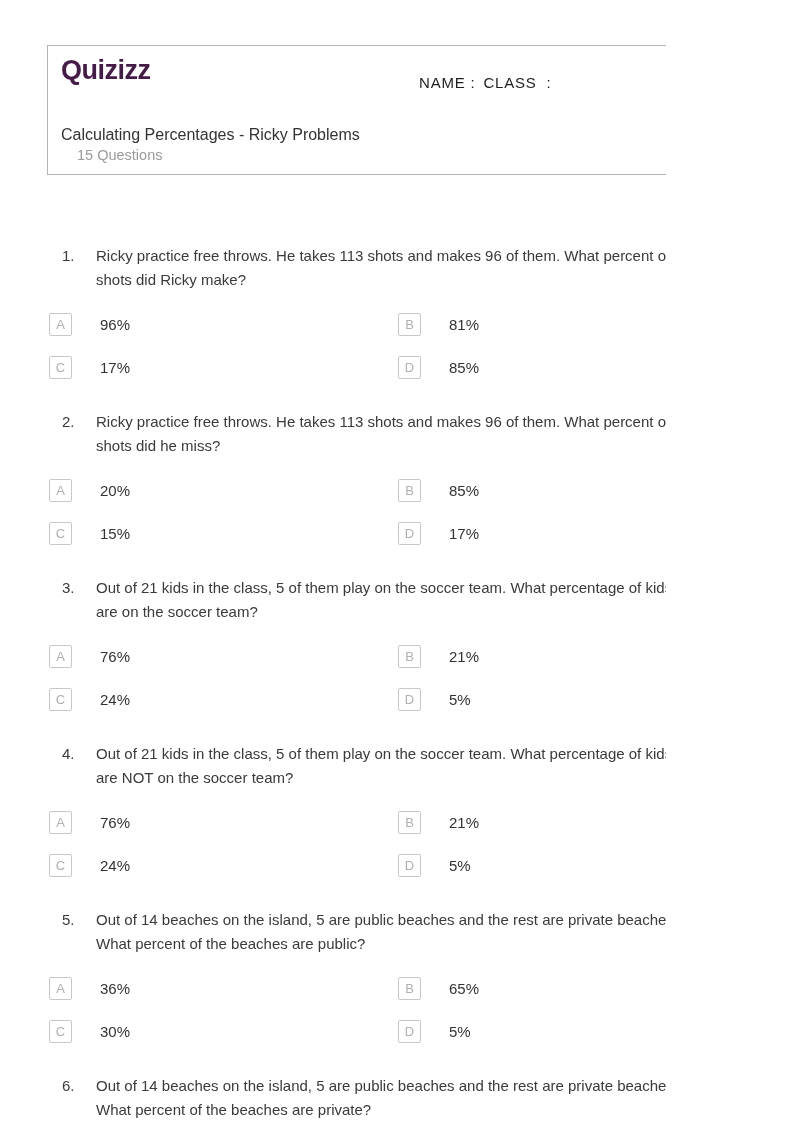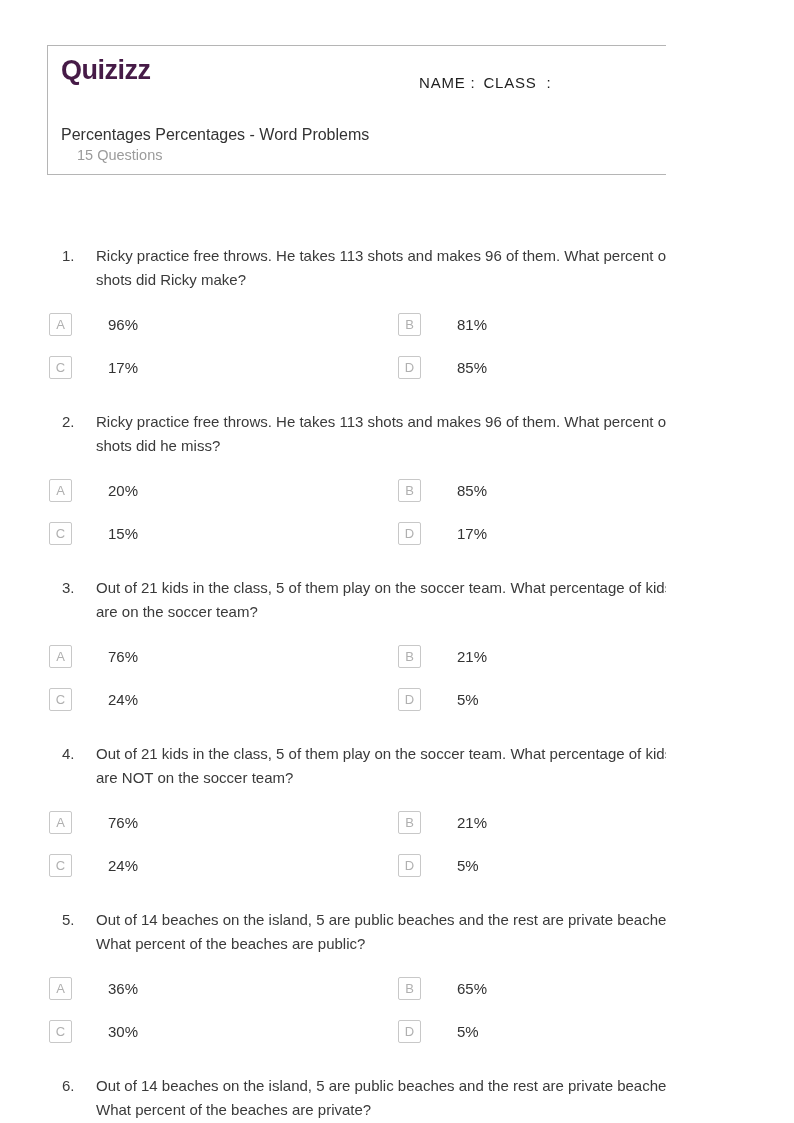--- a/index.html
+++ b/index.html
@@ -118,33 +118,33 @@
     border: 1px solid #c8c8c8;
     border-radius: 2px;
     color: #b0b0b0;
     font-size: 13px;
     line-height: 21px;
     text-align: center;
     background: #fff;
     flex: 0 0 23px;
   }
   .option-text {
-    margin-left: 36px;
+    margin-left: 28px;
     font-size: 15px;
     color: #333333;
   }
 </style>
 </head>
 <body>
 
 <div class="page">
 
   <div class="header-box">
     <div class="logo">Quizizz</div>
-    <div class="title">Percentages Percentages - Word Problems</div>
+    <div class="title">Calculating Percentages - Ricky Problems</div>
     <div class="subtitle">15 Questions</div>
     <div class="fields">
   <div class="field-row">
     <span class="field-label">NAME :</span>
     <span class="field-line"></span>
   </div>
 
 
   <div class="field-row">
     <span class="field-label">CLASS  :</span>

